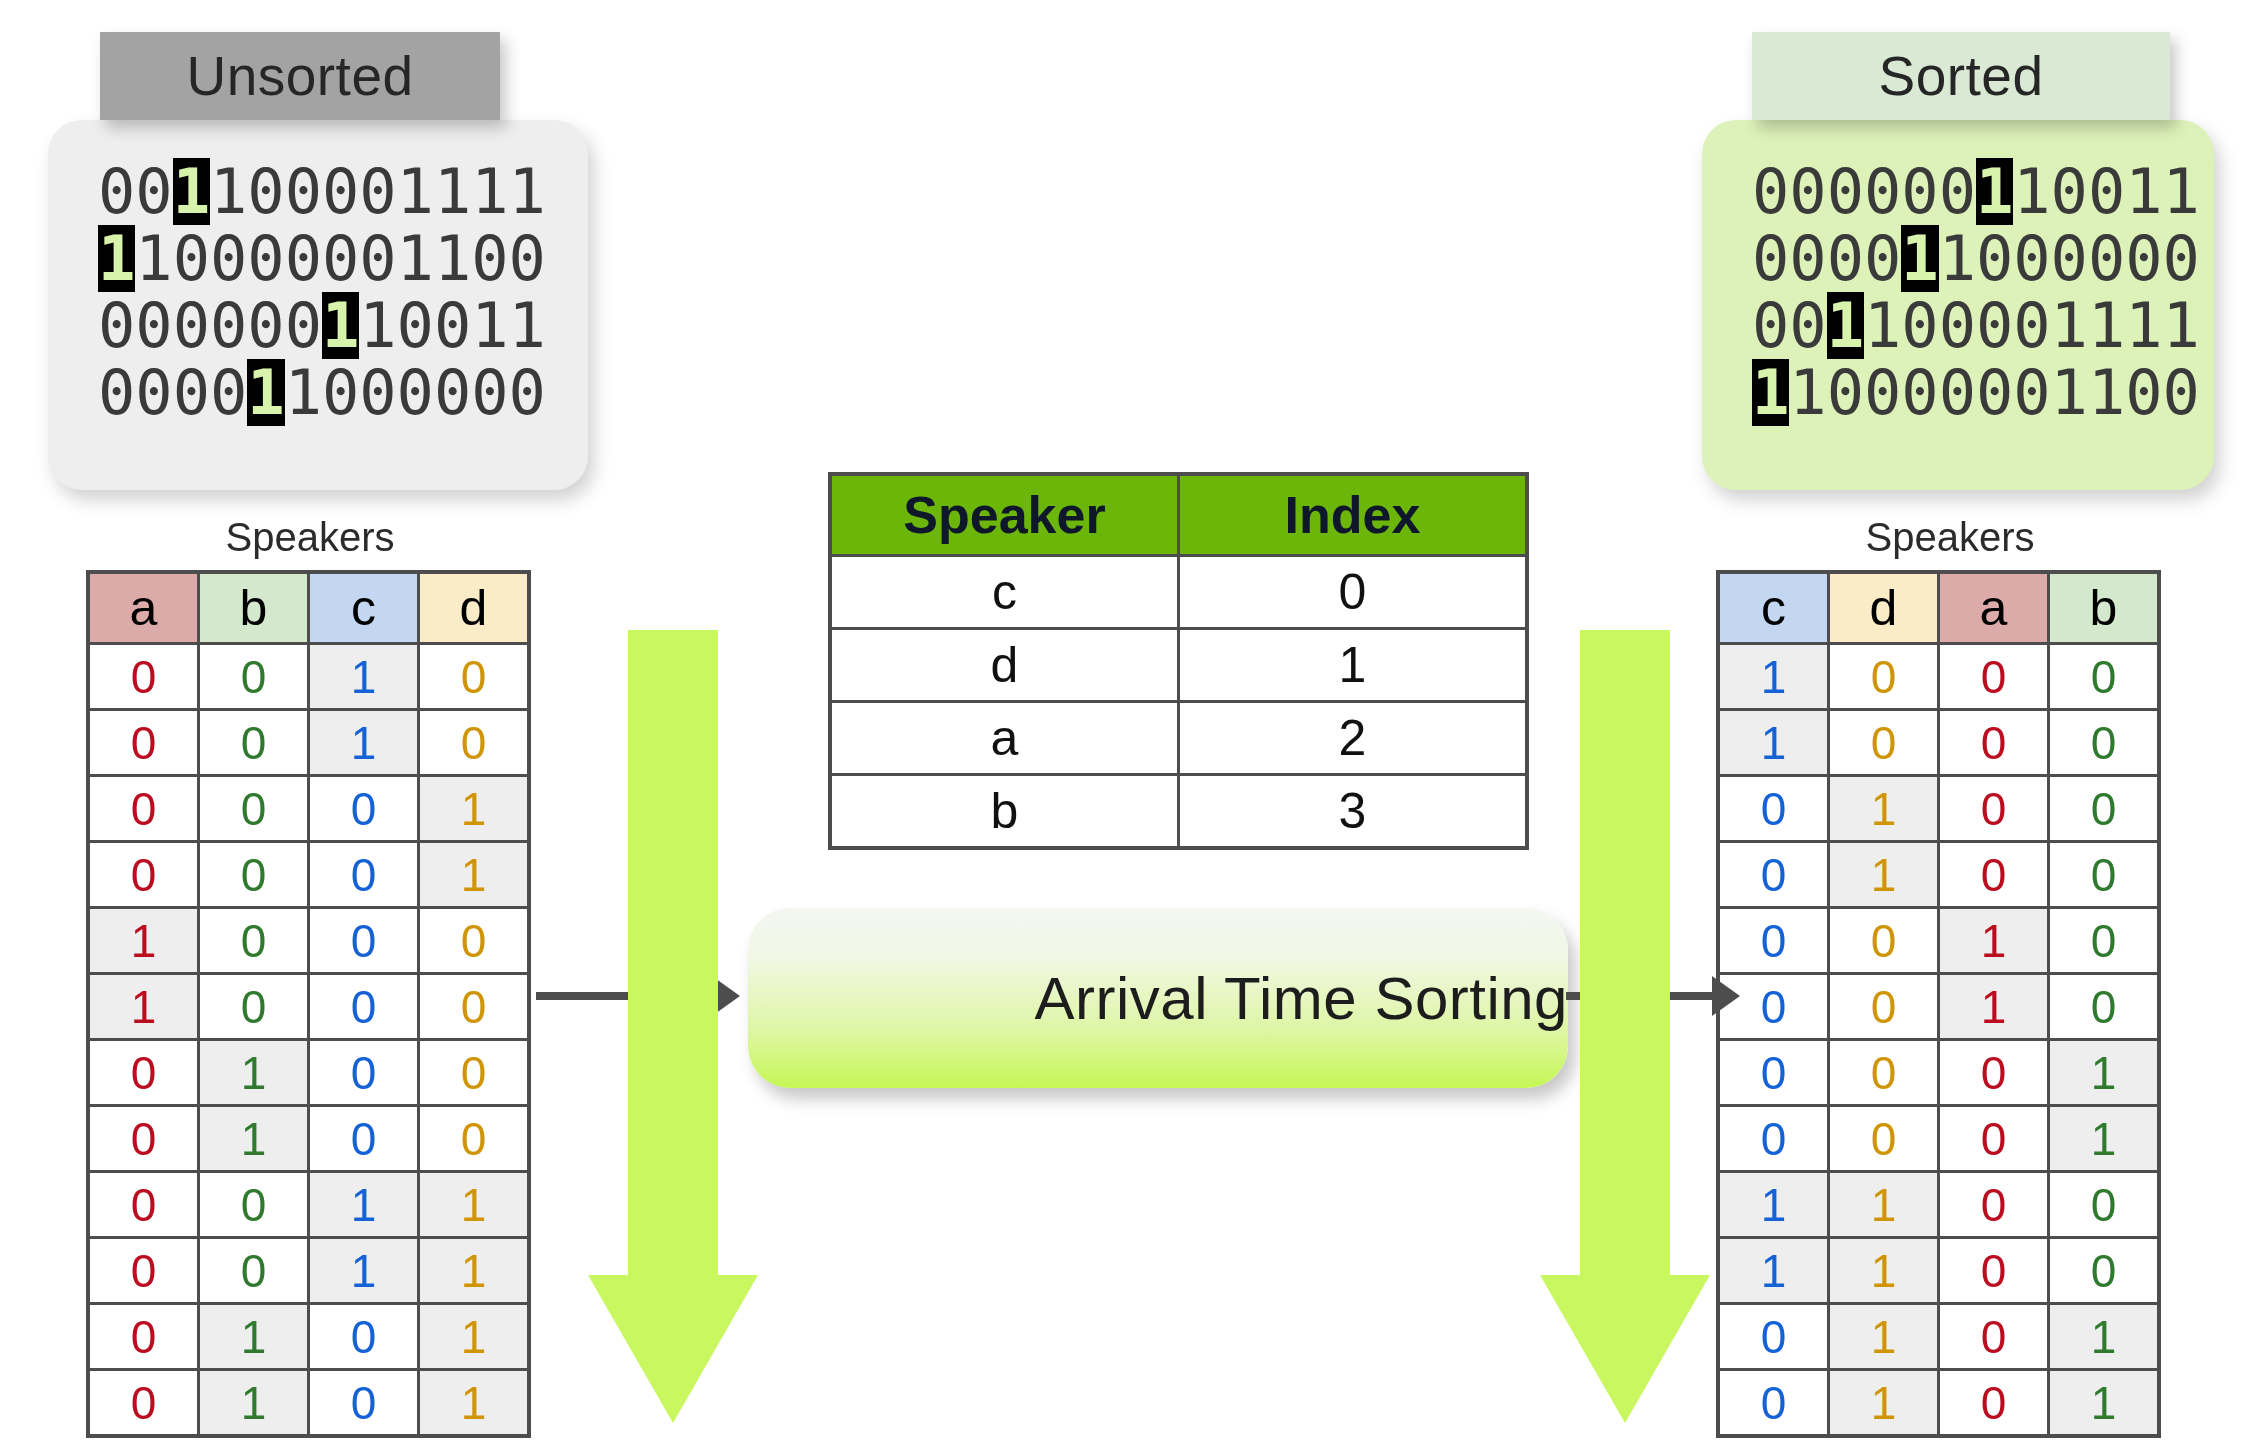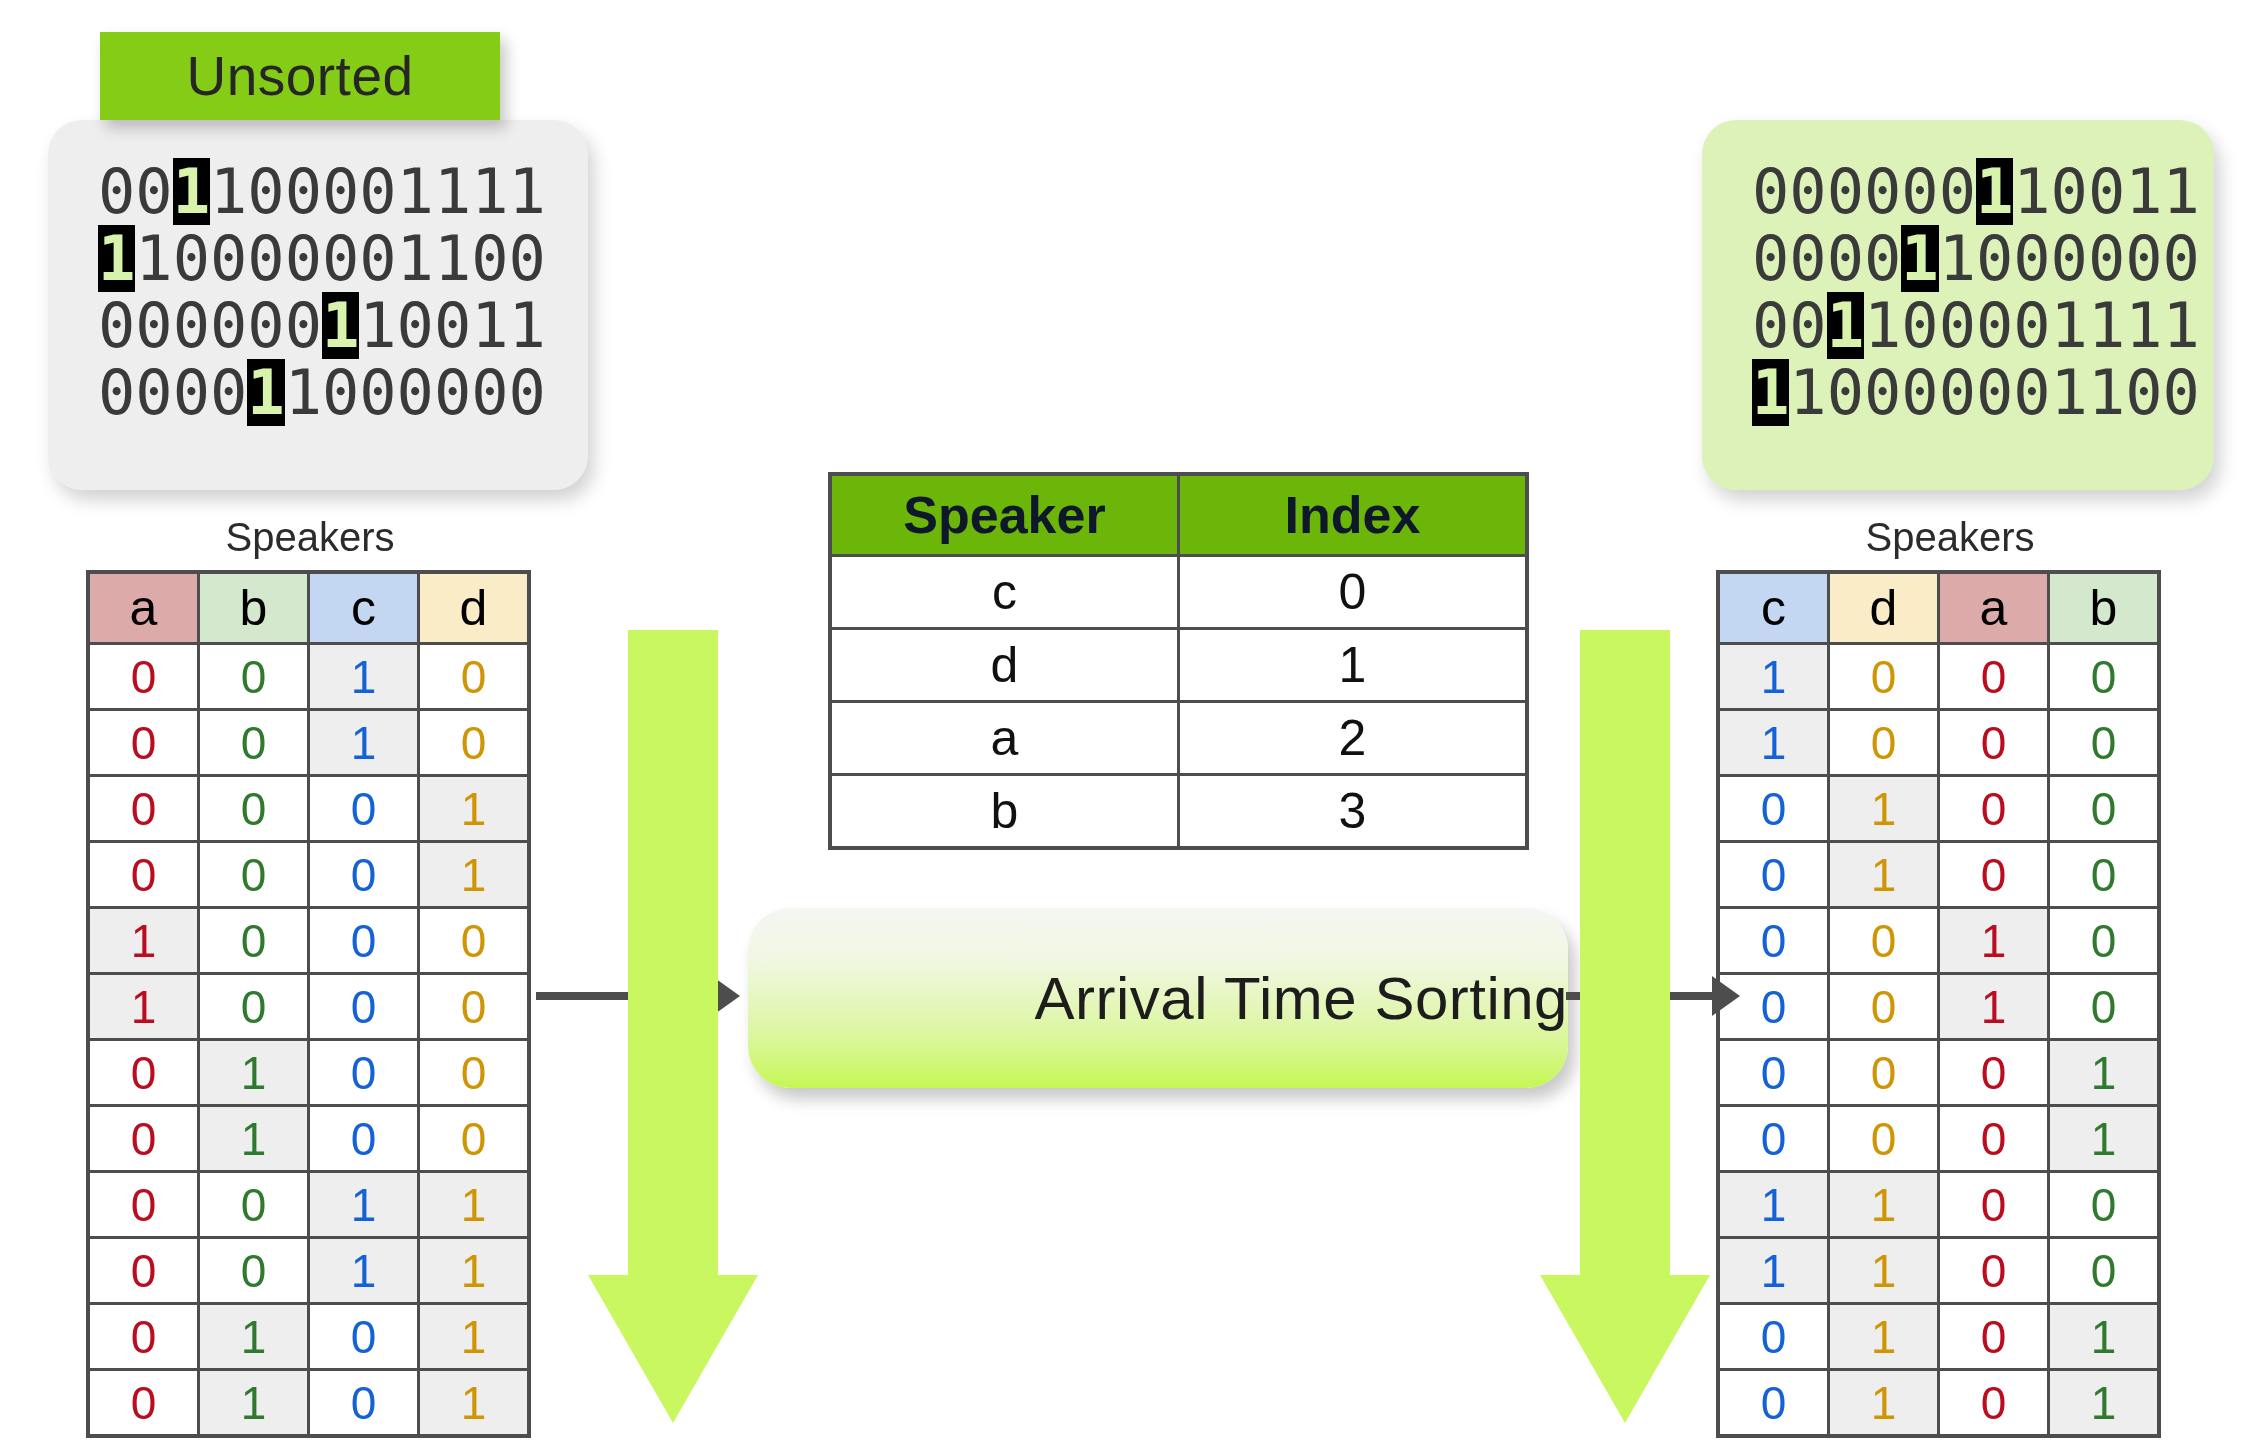--- a/index.html
+++ b/index.html
@@ -22,21 +22,21 @@
   .bincard.sorted{left:1702px;top:120px;width:512px;height:370px;background:#ddf2b9;}
 
   .cardtitle{
     position:absolute;
     height:88px;
     display:flex;align-items:center;justify-content:center;
     font-size:55px;color:#262626;
     box-shadow:6px 8px 14px rgba(0,0,0,.22);
     letter-spacing:.5px;
   }
-  .cardtitle.unsorted{left:100px;top:32px;width:400px;background:#84cc16;}
+  .cardtitle.unsorted{left:100px;top:32px;width:400px;background:#a3a3a3;}
   .cardtitle.sorted{left:1752px;top:32px;width:418px;background:#d9e9d4;}
 
   .binrows{
     position:absolute;
     font-family:"DejaVu Sans Mono", monospace;
     font-size:62px;
     line-height:67px;
     color:#3a3a3a;
     letter-spacing:0px;
     white-space:pre;
@@ -136,20 +136,21 @@
 </head>
 <body>
 
 <div class="stage">
 
   <div class="bincard unsorted"></div>
   <div class="cardtitle unsorted">Unsorted</div>
   <div class="binrows unsorted" id="unsorted-rows"><div><span>00</span><span class="hl">1</span><span>100001111</span></div><div><span class="hl">1</span><span>10000001100</span></div><div><span>000000</span><span class="hl">1</span><span>10011</span></div><div><span>0000</span><span class="hl">1</span><span>1000000</span></div></div>
 
   <div class="bincard sorted"></div>
+  <div class="cardtitle sorted">Sorted</div>
   <div class="binrows sorted" id="sorted-rows"><div><span>000000</span><span class="hl">1</span><span>10011</span></div><div><span>0000</span><span class="hl">1</span><span>1000000</span></div><div><span>00</span><span class="hl">1</span><span>100001111</span></div><div><span class="hl">1</span><span>10000001100</span></div></div>
 
   <div class="speakers-cap left">Speakers</div>
   <table class="spk left" id="left-table">
       <thead>
         <tr>
           <th class="h-a">a</th>
           <th class="h-b">b</th>
           <th class="h-c">c</th>
           <th class="h-d">d</th>

